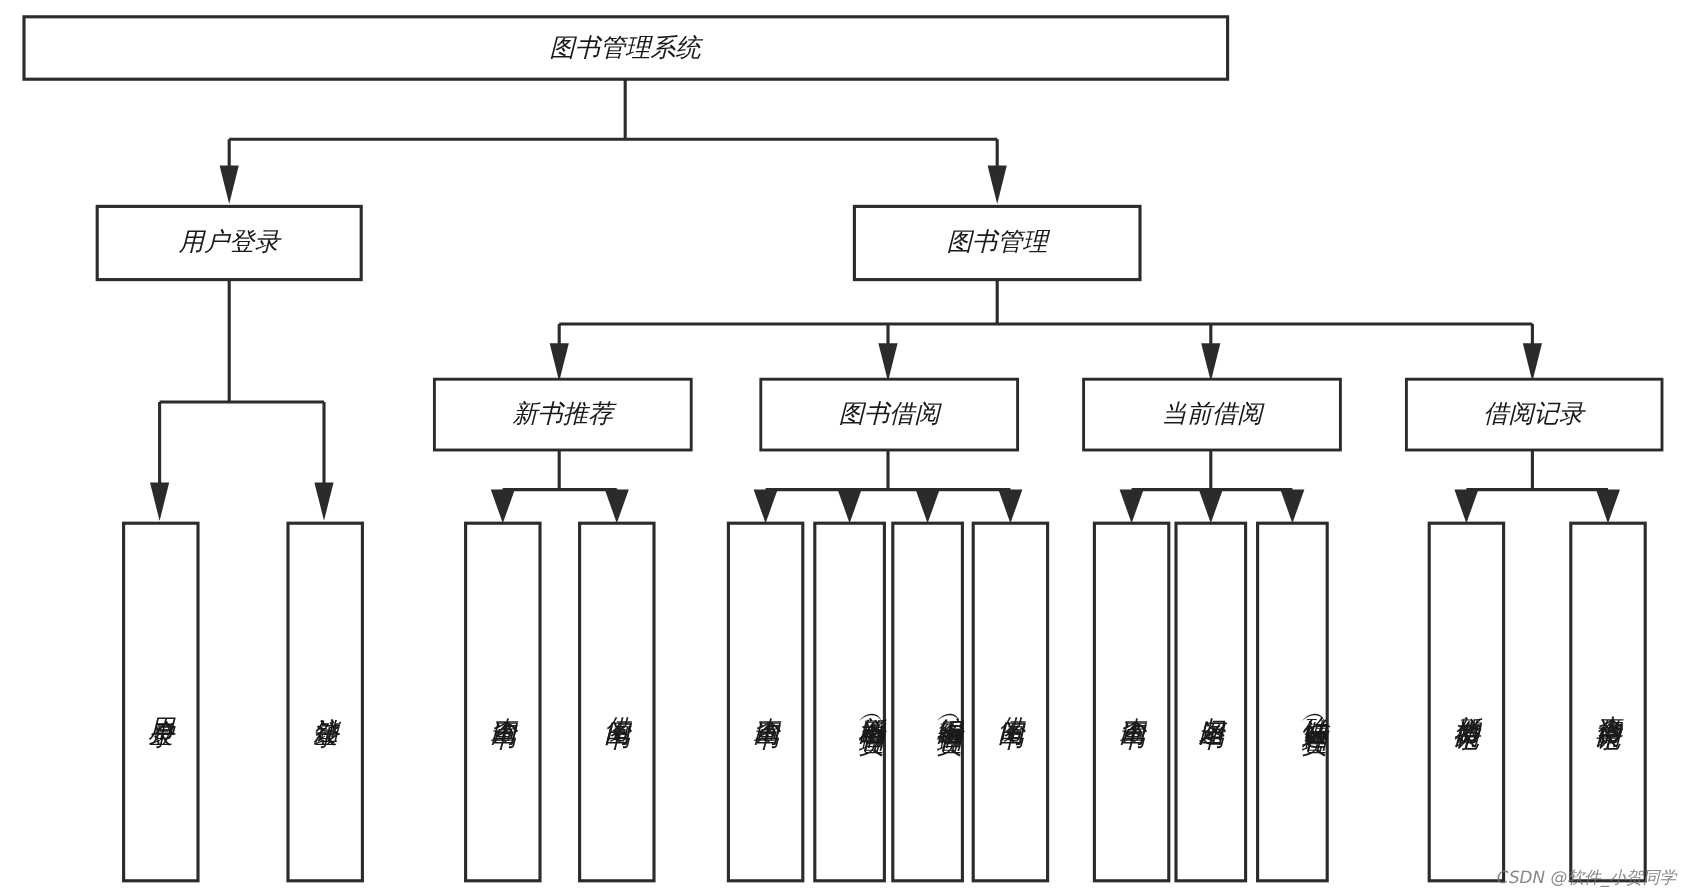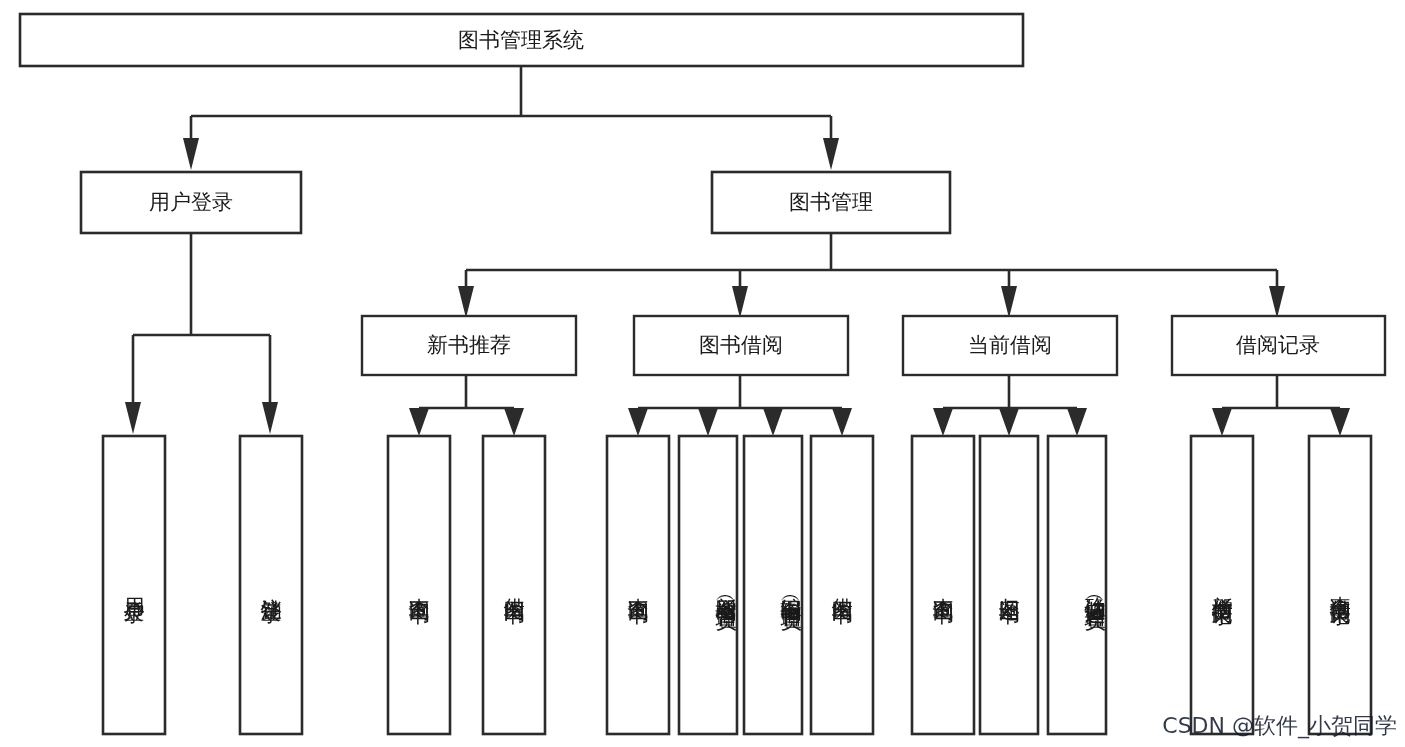--- a/index.html
+++ b/index.html
@@ -12,20 +12,21 @@
     width: 1405px;
     height: 747px;
     font-family: "DejaVu Sans", "Liberation Sans", sans-serif;
     overflow: hidden;
   }
   #diagram-root {
     position: relative;
     width: 1405px;
     height: 747px;
     background: #ffffff;
+    font-style: italic;
   }
   svg#tree-svg {
     position: absolute;
     left: 0;
     top: 0;
     width: 1405px;
     height: 747px;
     display: block;
   }
   .node-box {
@@ -68,22 +69,22 @@
     color: #1a1a1a;
     letter-spacing: 2px;
     white-space: nowrap;
     pointer-events: none;
   }
   .watermark {
     position: absolute;
     right: 8px;
     bottom: 6px;
     font-family: "DejaVu Sans", "Liberation Sans", sans-serif;
-    font-size: 22px;
-    color: #0f172a;
+    font-size: 14px;
+    color: #737373;
     opacity: 0.85;
     white-space: nowrap;
   }
 </style>
 </head>
 <body>
 
 <div id="diagram-root">
 
   <svg id="tree-svg" viewBox="0 0 1405 747">

